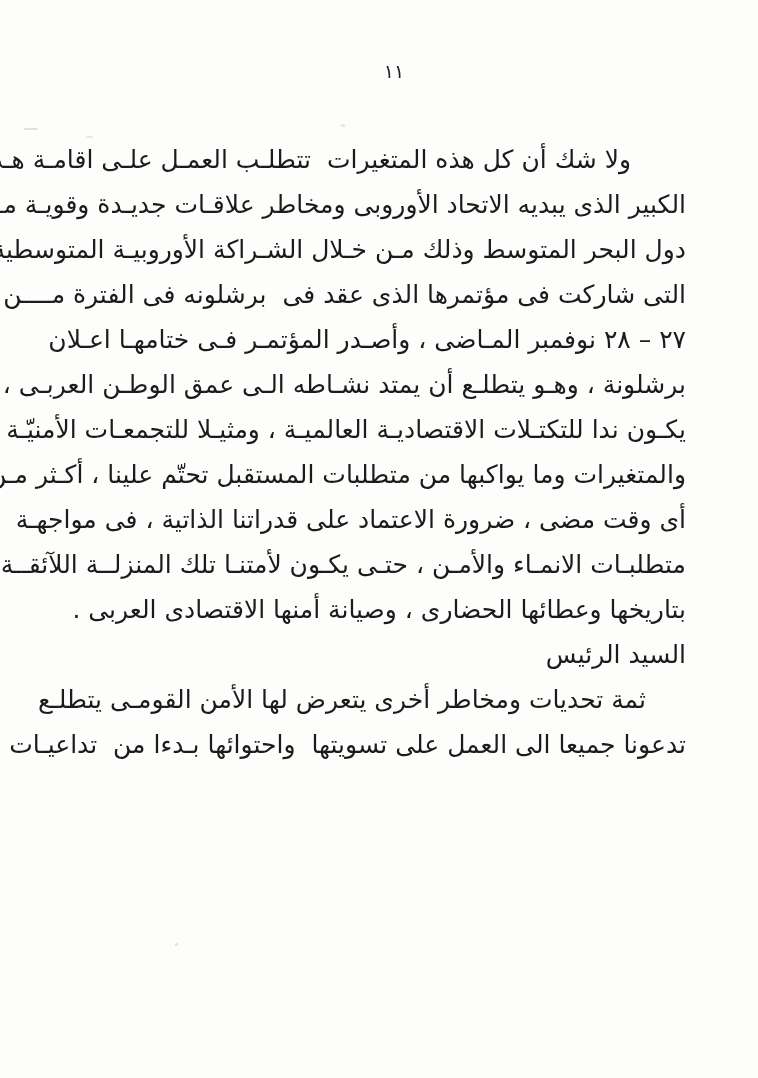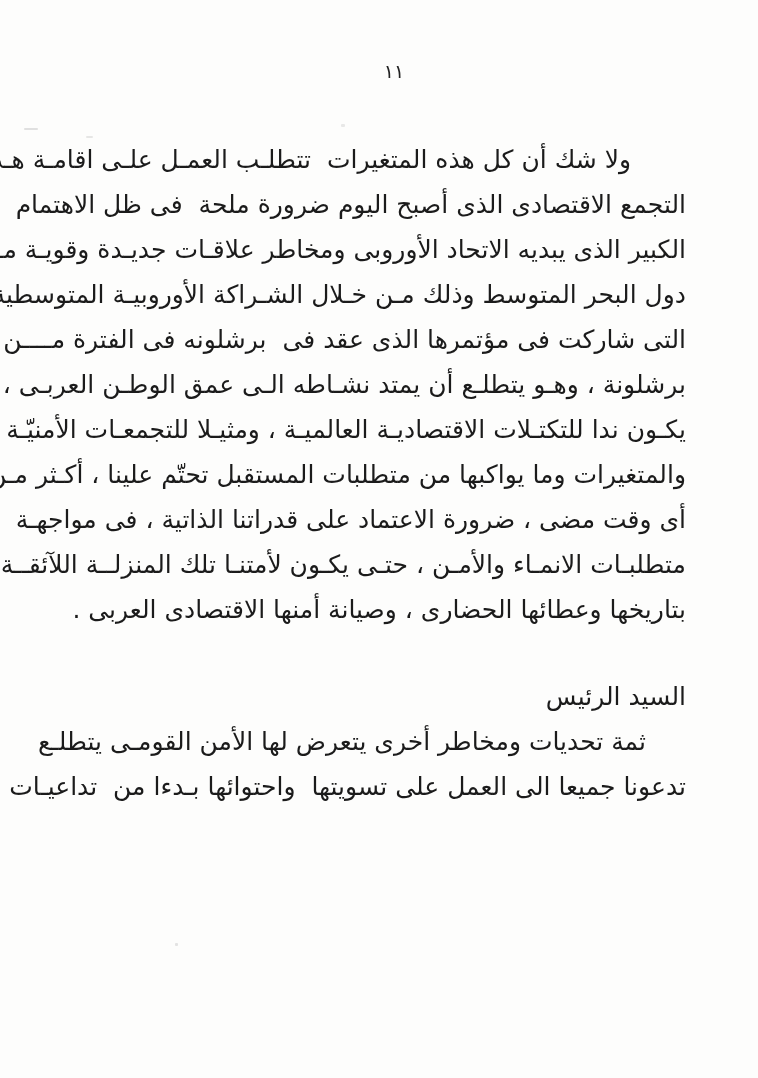--- a/index.html
+++ b/index.html
@@ -39,21 +39,20 @@
   .ln {
     height: 45px;
     line-height: 45px;
     white-space: nowrap;
     text-align: justify;
     text-align-last: justify;
   }
   .ln.indent-p1 { padding-right: 55px; }
   .ln.indent-p2 { padding-right: 40px; }
   .ln.heading {
-    margin-top: 42px;
     text-align: right;
     text-align-last: right;
   }
   
   .artifact {
     position: absolute;
     background: #c9c9c9;
     border-radius: 1px;
   }
   .artifact.a1 { left: 24px;  top: 128px; width: 14px; height: 2px; opacity: .55; }
@@ -68,24 +67,24 @@
 
   <div class="page-number">١١</div>
 
   <div class="artifact a1"></div>
   <div class="artifact a2"></div>
   <div class="artifact a3"></div>
   <div class="artifact a4"></div>
 
   <div class="text-block">
     <div class="ln indent-p1">ولا شك أن كل هذه المتغيرات &nbsp;تتطلـب العمـل علـى اقامـة هـذا</div>
-    <div class="ln">التجمع الاقتصادى الذى أصبح اليوم ضرورة ملحة &nbsp;فى ظل الاهتمام</div>
     <div class="ln">الكبير الذى يبديه الاتحاد الأوروبى ومخاطر علاقـات جديـدة وقويـة مـع</div>
     <div class="ln">دول البحر المتوسط وذلك مـن خـلال الشـراكة الأوروبيـة المتوسطية</div>
     <div class="ln">التى شاركت فى مؤتمرها الذى عقد فى &nbsp;برشلونه فى الفترة مــــن</div>
+    <div class="ln">٢٧ – ٢٨ نوفمبر المـاضى ، وأصـدر المؤتمـر فـى ختامهـا اعـلان</div>
     <div class="ln">برشلونة ، وهـو يتطلـع أن يمتد نشـاطه الـى عمق الوطـن العربـى ،</div>
     <div class="ln">يكـون ندا للتكتـلات الاقتصاديـة العالميـة ، ومثيـلا للتجمعـات الأمنيّـة</div>
     <div class="ln">والمتغيرات وما يواكبها من متطلبات المستقبل تحتّم علينا ، أكـثر مـن</div>
     <div class="ln">أى وقت مضى ، ضرورة الاعتماد على قدراتنا الذاتية ، فى مواجهـة</div>
     <div class="ln">متطلبـات الانمـاء والأمـن ، حتـى يكـون لأمتنـا تلك المنزلــة اللآئقــة</div>
     <div class="ln">بتاريخها وعطائها الحضارى ، وصيانة أمنها الاقتصادى العربى .</div>
 
     <div class="ln heading">السيد الرئيس</div>
 
     <div class="ln indent-p2">ثمة تحديات ومخاطر أخرى يتعرض لها الأمن القومـى يتطلـع</div>

